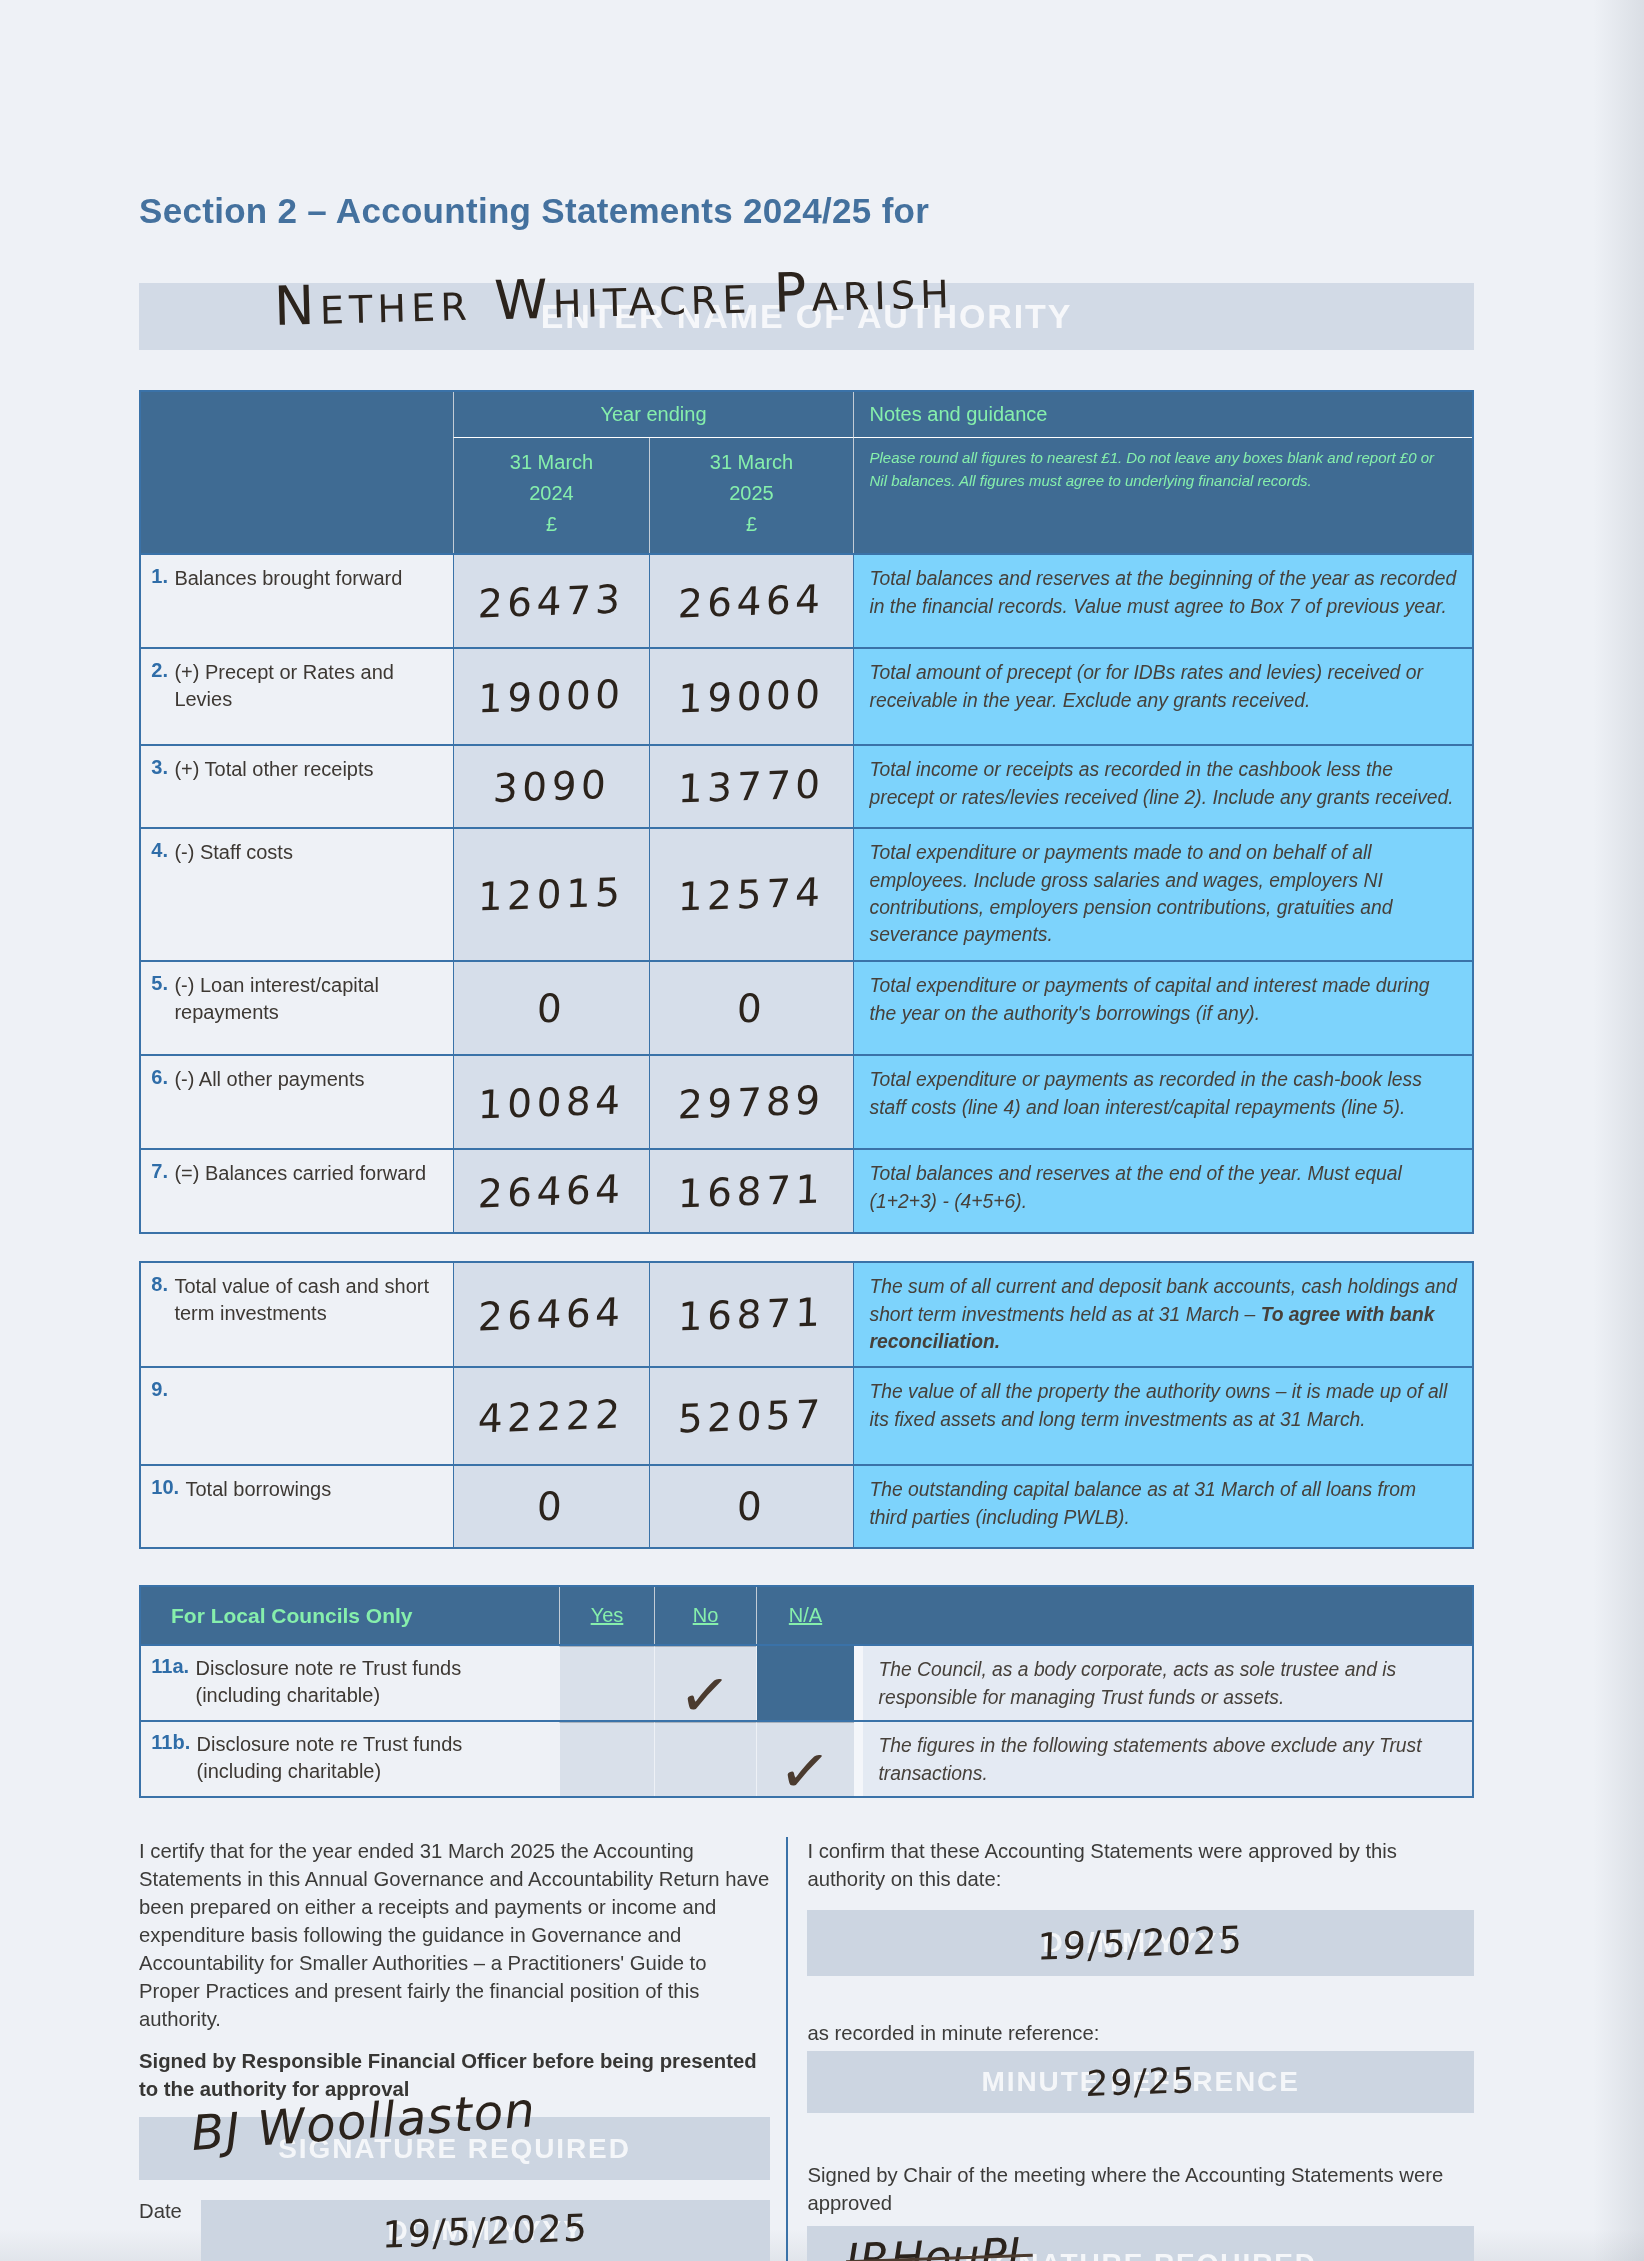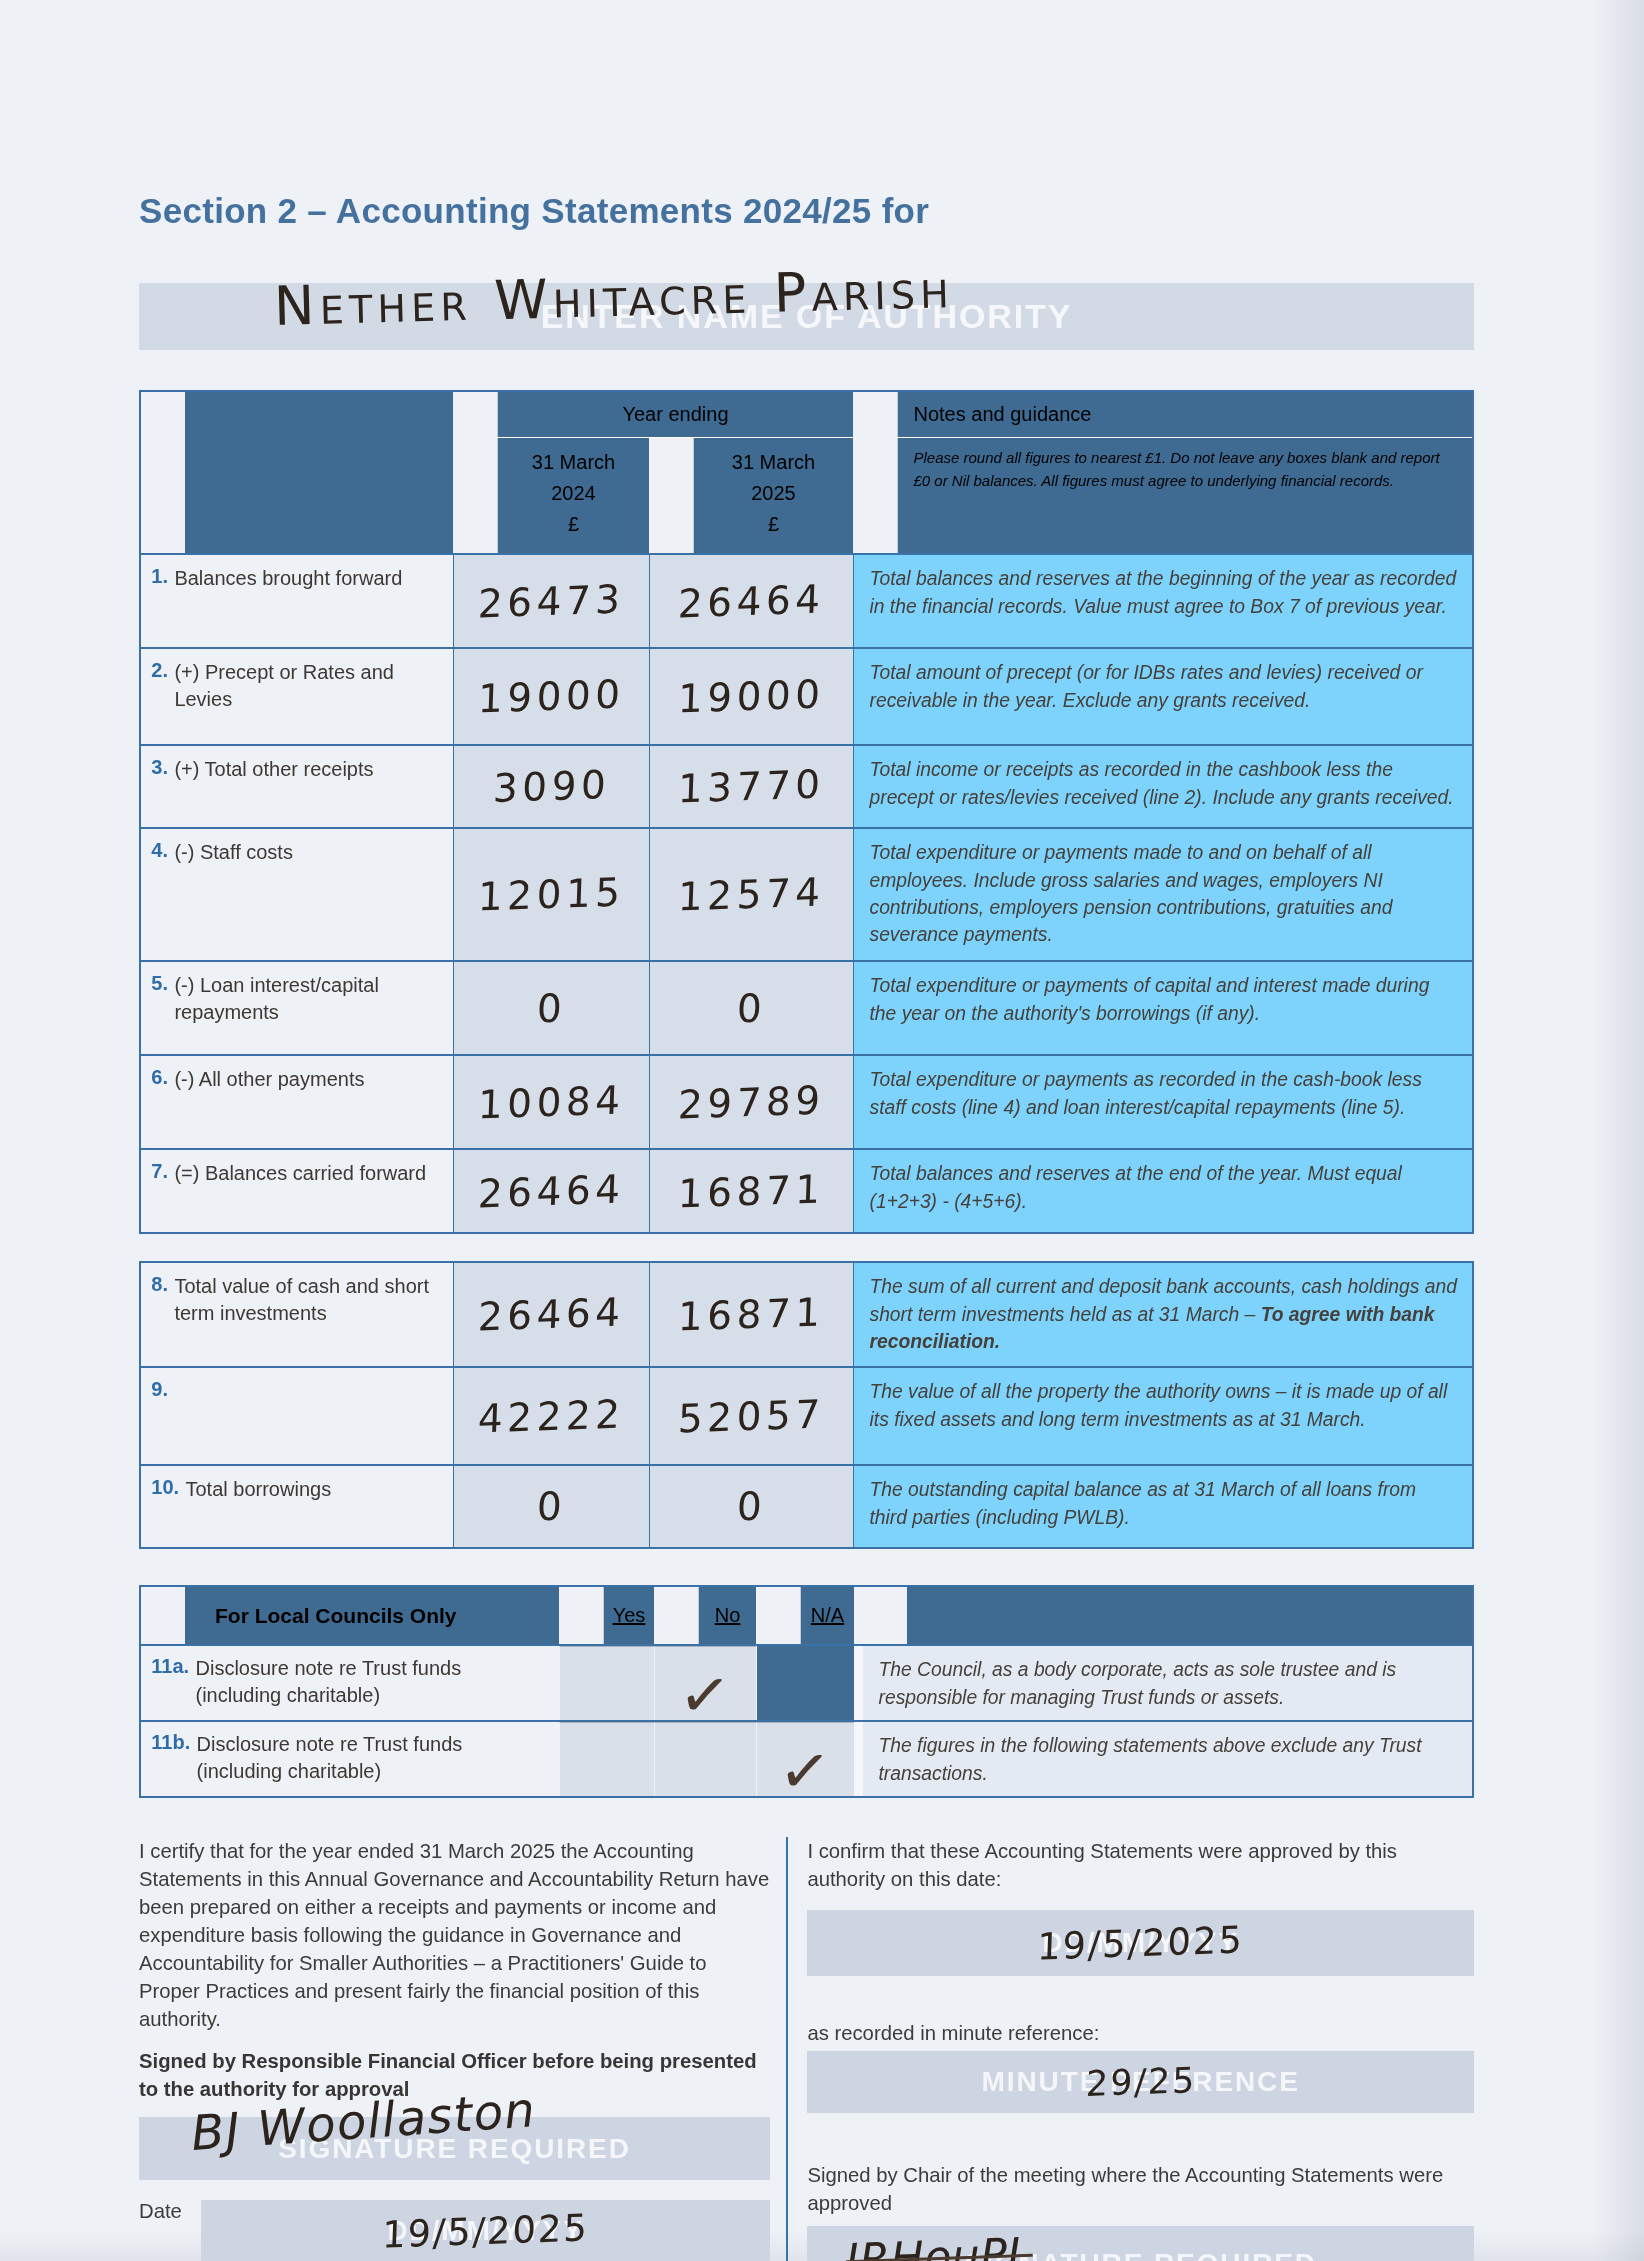--- a/index.html
+++ b/index.html
@@ -38,21 +38,21 @@
   .name-hand {
     position:absolute; left:135px; top:-17px; font-size:54px;
     font-variant:small-caps; letter-spacing:5.2px; transform:rotate(-1.5deg);
     white-space:nowrap;
   }
 
   
   .acct-table { margin-top:40px; border:2.6px solid #3a72a8; }
   .acct-table.second { margin-top:27px; }
   .g { display:grid; grid-template-columns:312px 196px 204px 1fr; }
-  .hcell { background:#3f6b93; color:#000000; font-size:20px;margin-left:44px; }
+  .hcell { background:#3f6b93; color:#86efac; font-size:20px; }
   .hA .hcell { height:46px; }
   .hA .year-span { grid-column:2 / span 2; display:flex; align-items:center; justify-content:center;
        border-left:1.3px solid #c3ccd6; border-bottom:1.9px solid #fff; }
   .hA .notes-h { display:flex; align-items:center; padding-left:15.5px;
        border-left:1.3px solid #c3ccd6; border-bottom:1.9px solid #fff; }
   .hB .col-h { text-align:center; white-space:pre-line; line-height:1.55; padding:9px 0 13px;
        border-left:1.3px solid #c3ccd6; }
   .hB .instr { font-style:italic; line-height:1.5; padding:9px 18px 14px 15.5px;
        border-left:1.3px solid #c3ccd6; font-size:15px; }
   .row { border-top:2.6px solid #3a72a8; }

